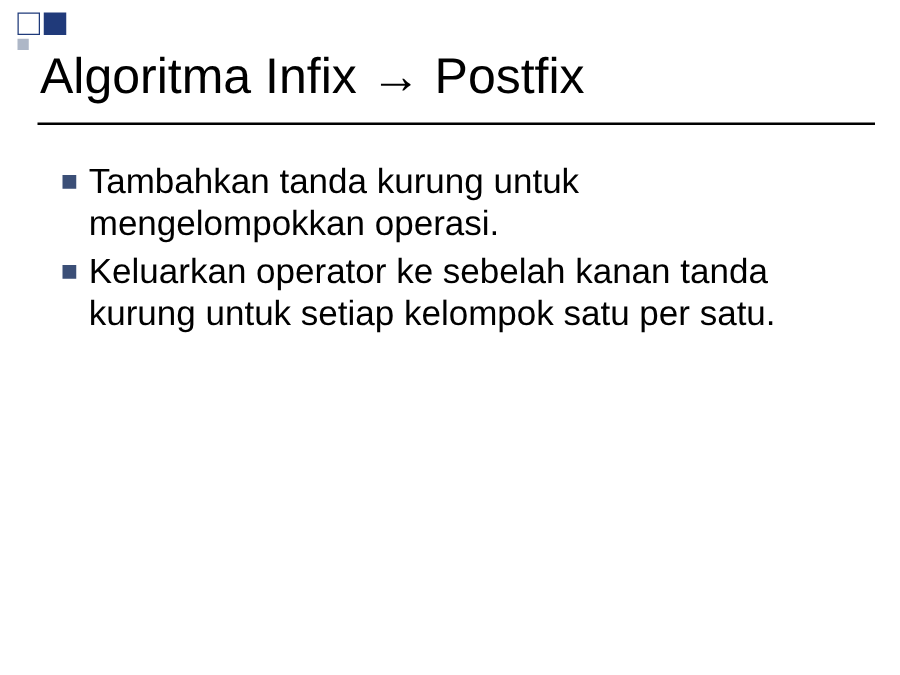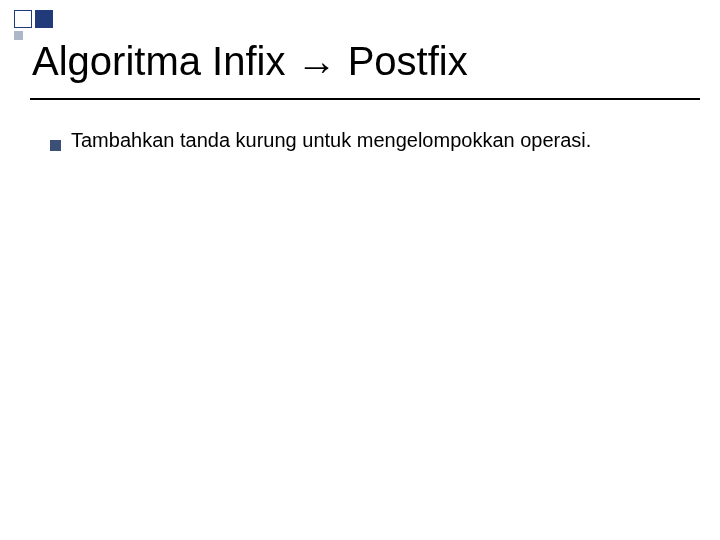--- a/index.html
+++ b/index.html
@@ -79,21 +79,21 @@
   }
   .bullet {
     width: 11px;
     height: 11px;
     background: #3b4f77;
     margin-top: 12px;
     margin-right: 10px;
     flex: 0 0 auto;
   }
   .bullet-text {
-    font-size: 20px;
+    font-size: 28px;
     line-height: 1.22;
   }
 </style>
 </head>
 <body>
 
 <div class="slide">
 
   <div class="deco">
     <div class="deco-row">
@@ -106,15 +106,19 @@
   </div>
 
   <div class="title">Algoritma Infix → Postfix</div>
   <div class="title-rule"></div>
 
   <div class="body">
     <div class="bullet-item">
       <div class="bullet"></div>
       <div class="bullet-text">Tambahkan tanda kurung untuk mengelompokkan operasi.</div>
     </div>
+    <div class="bullet-item">
+      <div class="bullet"></div>
+      <div class="bullet-text">Keluarkan operator ke sebelah kanan tanda kurung untuk setiap kelompok satu per satu.</div>
+    </div>
   </div>
 
 </div>
 
 </body></html>

